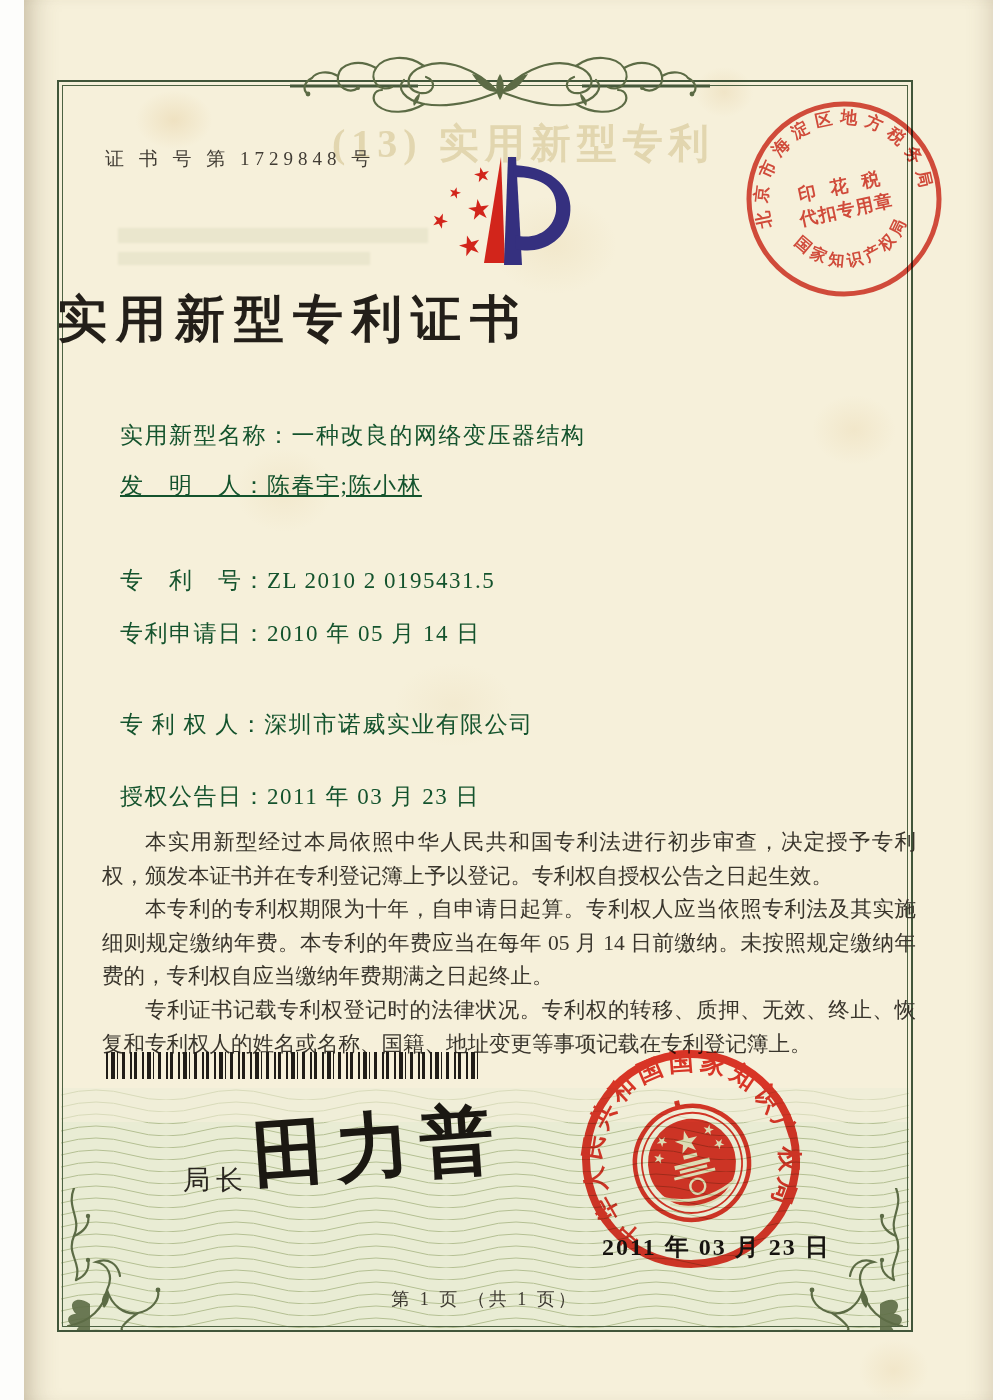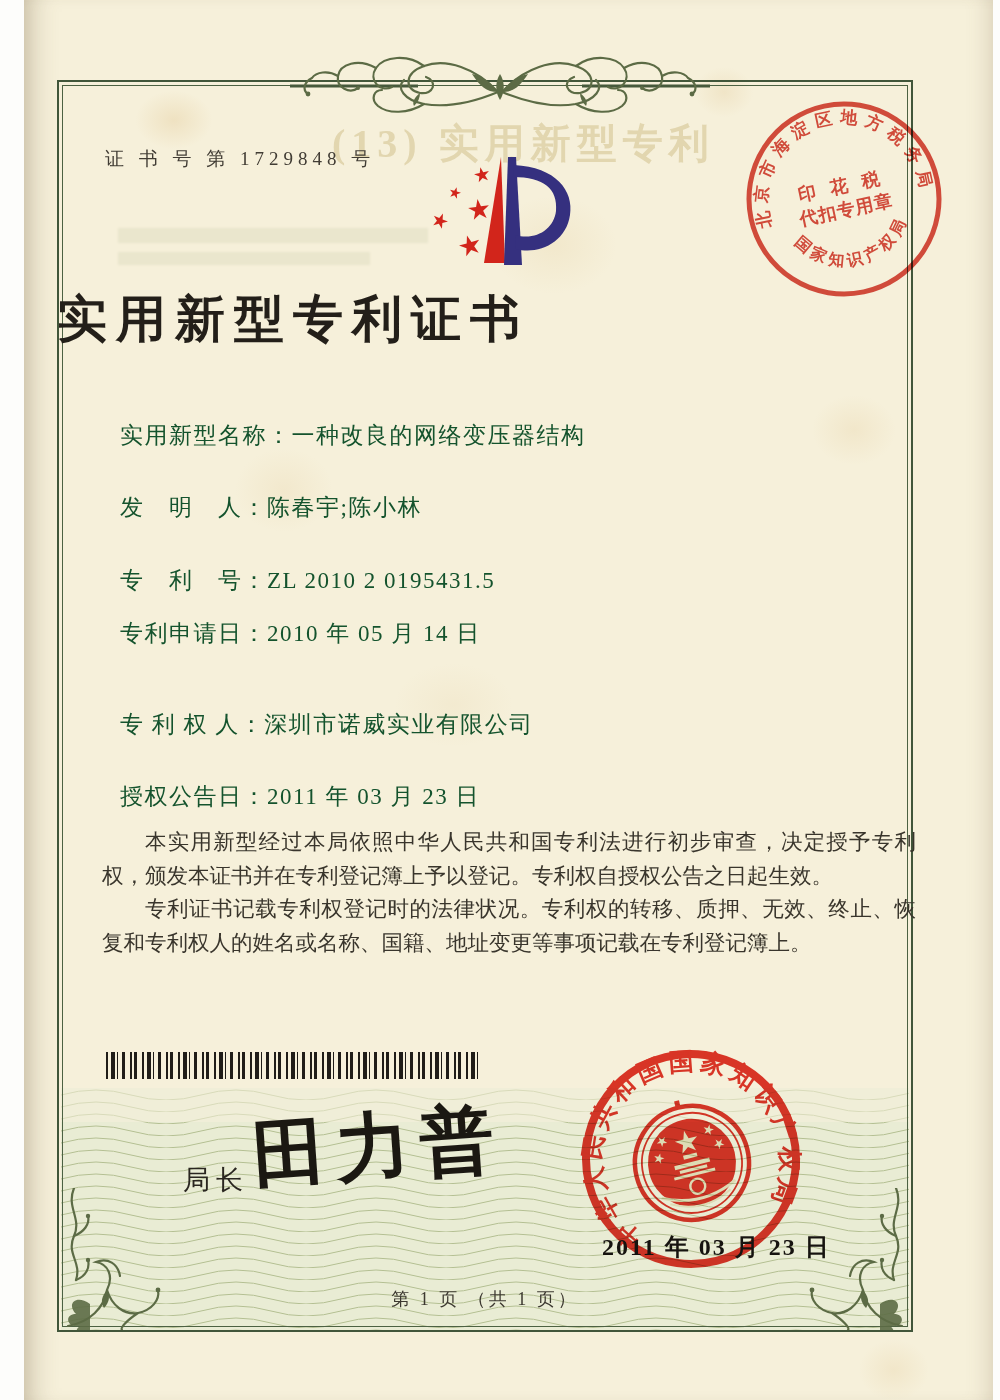--- a/index.html
+++ b/index.html
@@ -39,21 +39,21 @@
   .corner { width:112px; height:142px; top:1188px; z-index:3; }
   #corner-l { left:60px; }
   #corner-r { left:798px; transform:scaleX(-1); }
 
   
   #cert-no { left:105px; top:146px; font-size:19px; letter-spacing:5px; color:#413c34; z-index:5; }
   #logo { left:398px; top:153px; width:200px; height:132px; z-index:5; }
   #title { left:57px; width:856px; top:286px; text-align:left; font-size:50px; font-weight:bold;
            letter-spacing:9px; color:#231f19; z-index:5; }
   .field { left:120px; font-size:23px; color:#14532d; letter-spacing:1.5px; z-index:5; white-space:nowrap;text-align:right; }
-  #f0 { top:420px; } #f1 { top:492px; } #f2 { top:565px; }
+  #f0 { top:420px; } #f1 { top:470px;text-decoration:underline; } #f2 { top:565px; }
   #f3 { top:618px; } #f4 { top:709px; } #f5 { top:781px; }
   #paras { left:102px; top:826px; width:814px; font-size:21.5px; line-height:33.6px;
            text-align:justify; color:#39352c; z-index:5; }
   #paras p { margin:0; text-indent:2em; }
 
   #barcode { left:106px; top:1052px; width:374px; height:27px; z-index:5;
     background:repeating-linear-gradient(90deg,
       #201d18 0 2px, transparent 2px 5px,
       #201d18 5px 9px, transparent 9px 11px,
       #201d18 11px 12px, transparent 12px 16px,
@@ -197,20 +197,21 @@
 
   <div id="f0" class="abs field"><span>实用新型名称：</span><span>一种改良的网络变压器结构</span></div>
   <div id="f1" class="abs field"><span>发　明　人：</span><span>陈春宇;陈小林</span></div>
   <div id="f2" class="abs field"><span>专　利　号：</span><span>ZL 2010 2 0195431.5</span></div>
   <div id="f3" class="abs field"><span>专利申请日：</span><span>2010 年 05 月 14 日</span></div>
   <div id="f4" class="abs field"><span>专 利 权 人：</span><span>深圳市诺威实业有限公司</span></div>
   <div id="f5" class="abs field"><span>授权公告日：</span><span>2011 年 03 月 23 日</span></div>
 
   <div id="paras" class="abs">
     <p>本实用新型经过本局依照中华人民共和国专利法进行初步审查，决定授予专利权，颁发本证书并在专利登记簿上予以登记。专利权自授权公告之日起生效。</p>
+    <p>本专利的专利权期限为十年，自申请日起算。专利权人应当依照专利法及其实施细则规定缴纳年费。本专利的年费应当在每年 05 月 14 日前缴纳。未按照规定缴纳年费的，专利权自应当缴纳年费期满之日起终止。</p>
     <p>专利证书记载专利权登记时的法律状况。专利权的转移、质押、无效、终止、恢复和专利权人的姓名或名称、国籍、地址变更等事项记载在专利登记簿上。</p>
   </div>
 
   <div id="barcode" class="abs"></div>
 
   <div id="director" class="abs">局长</div>
   <div id="sig" class="abs">田力普</div>
 
   <svg id="seal-bottom" class="abs" viewBox="0 0 234 234">
     <defs>

